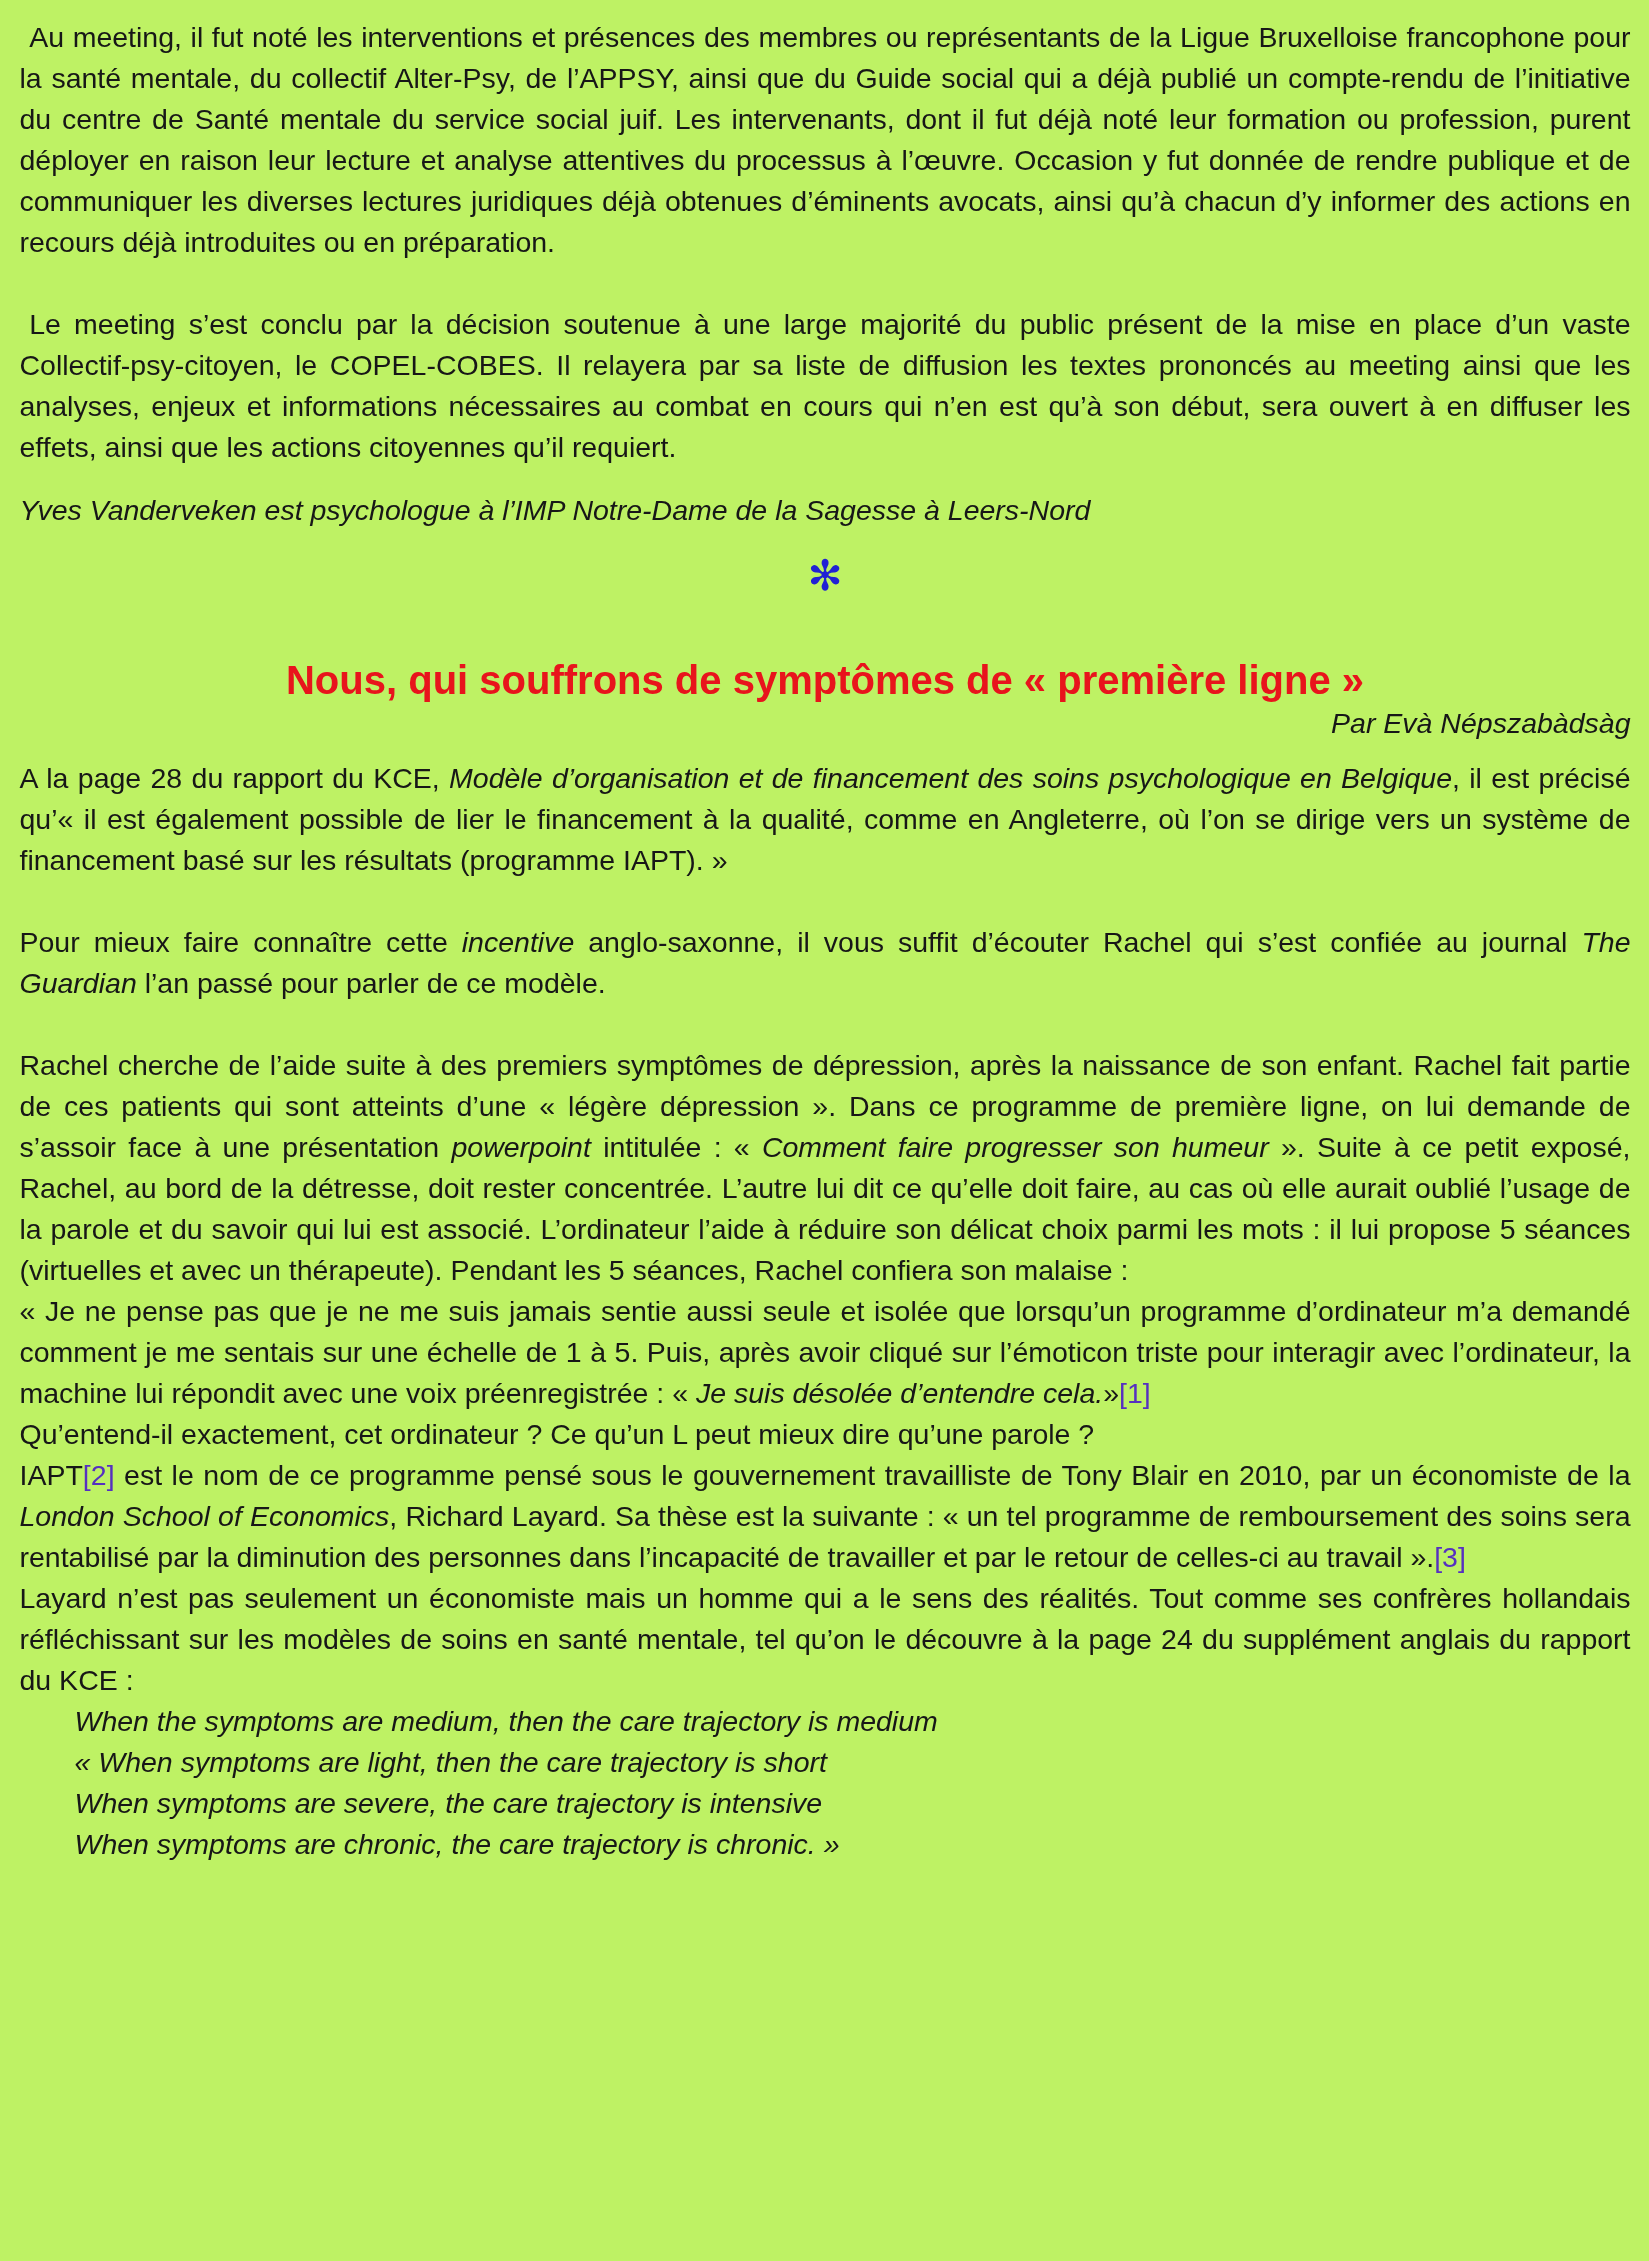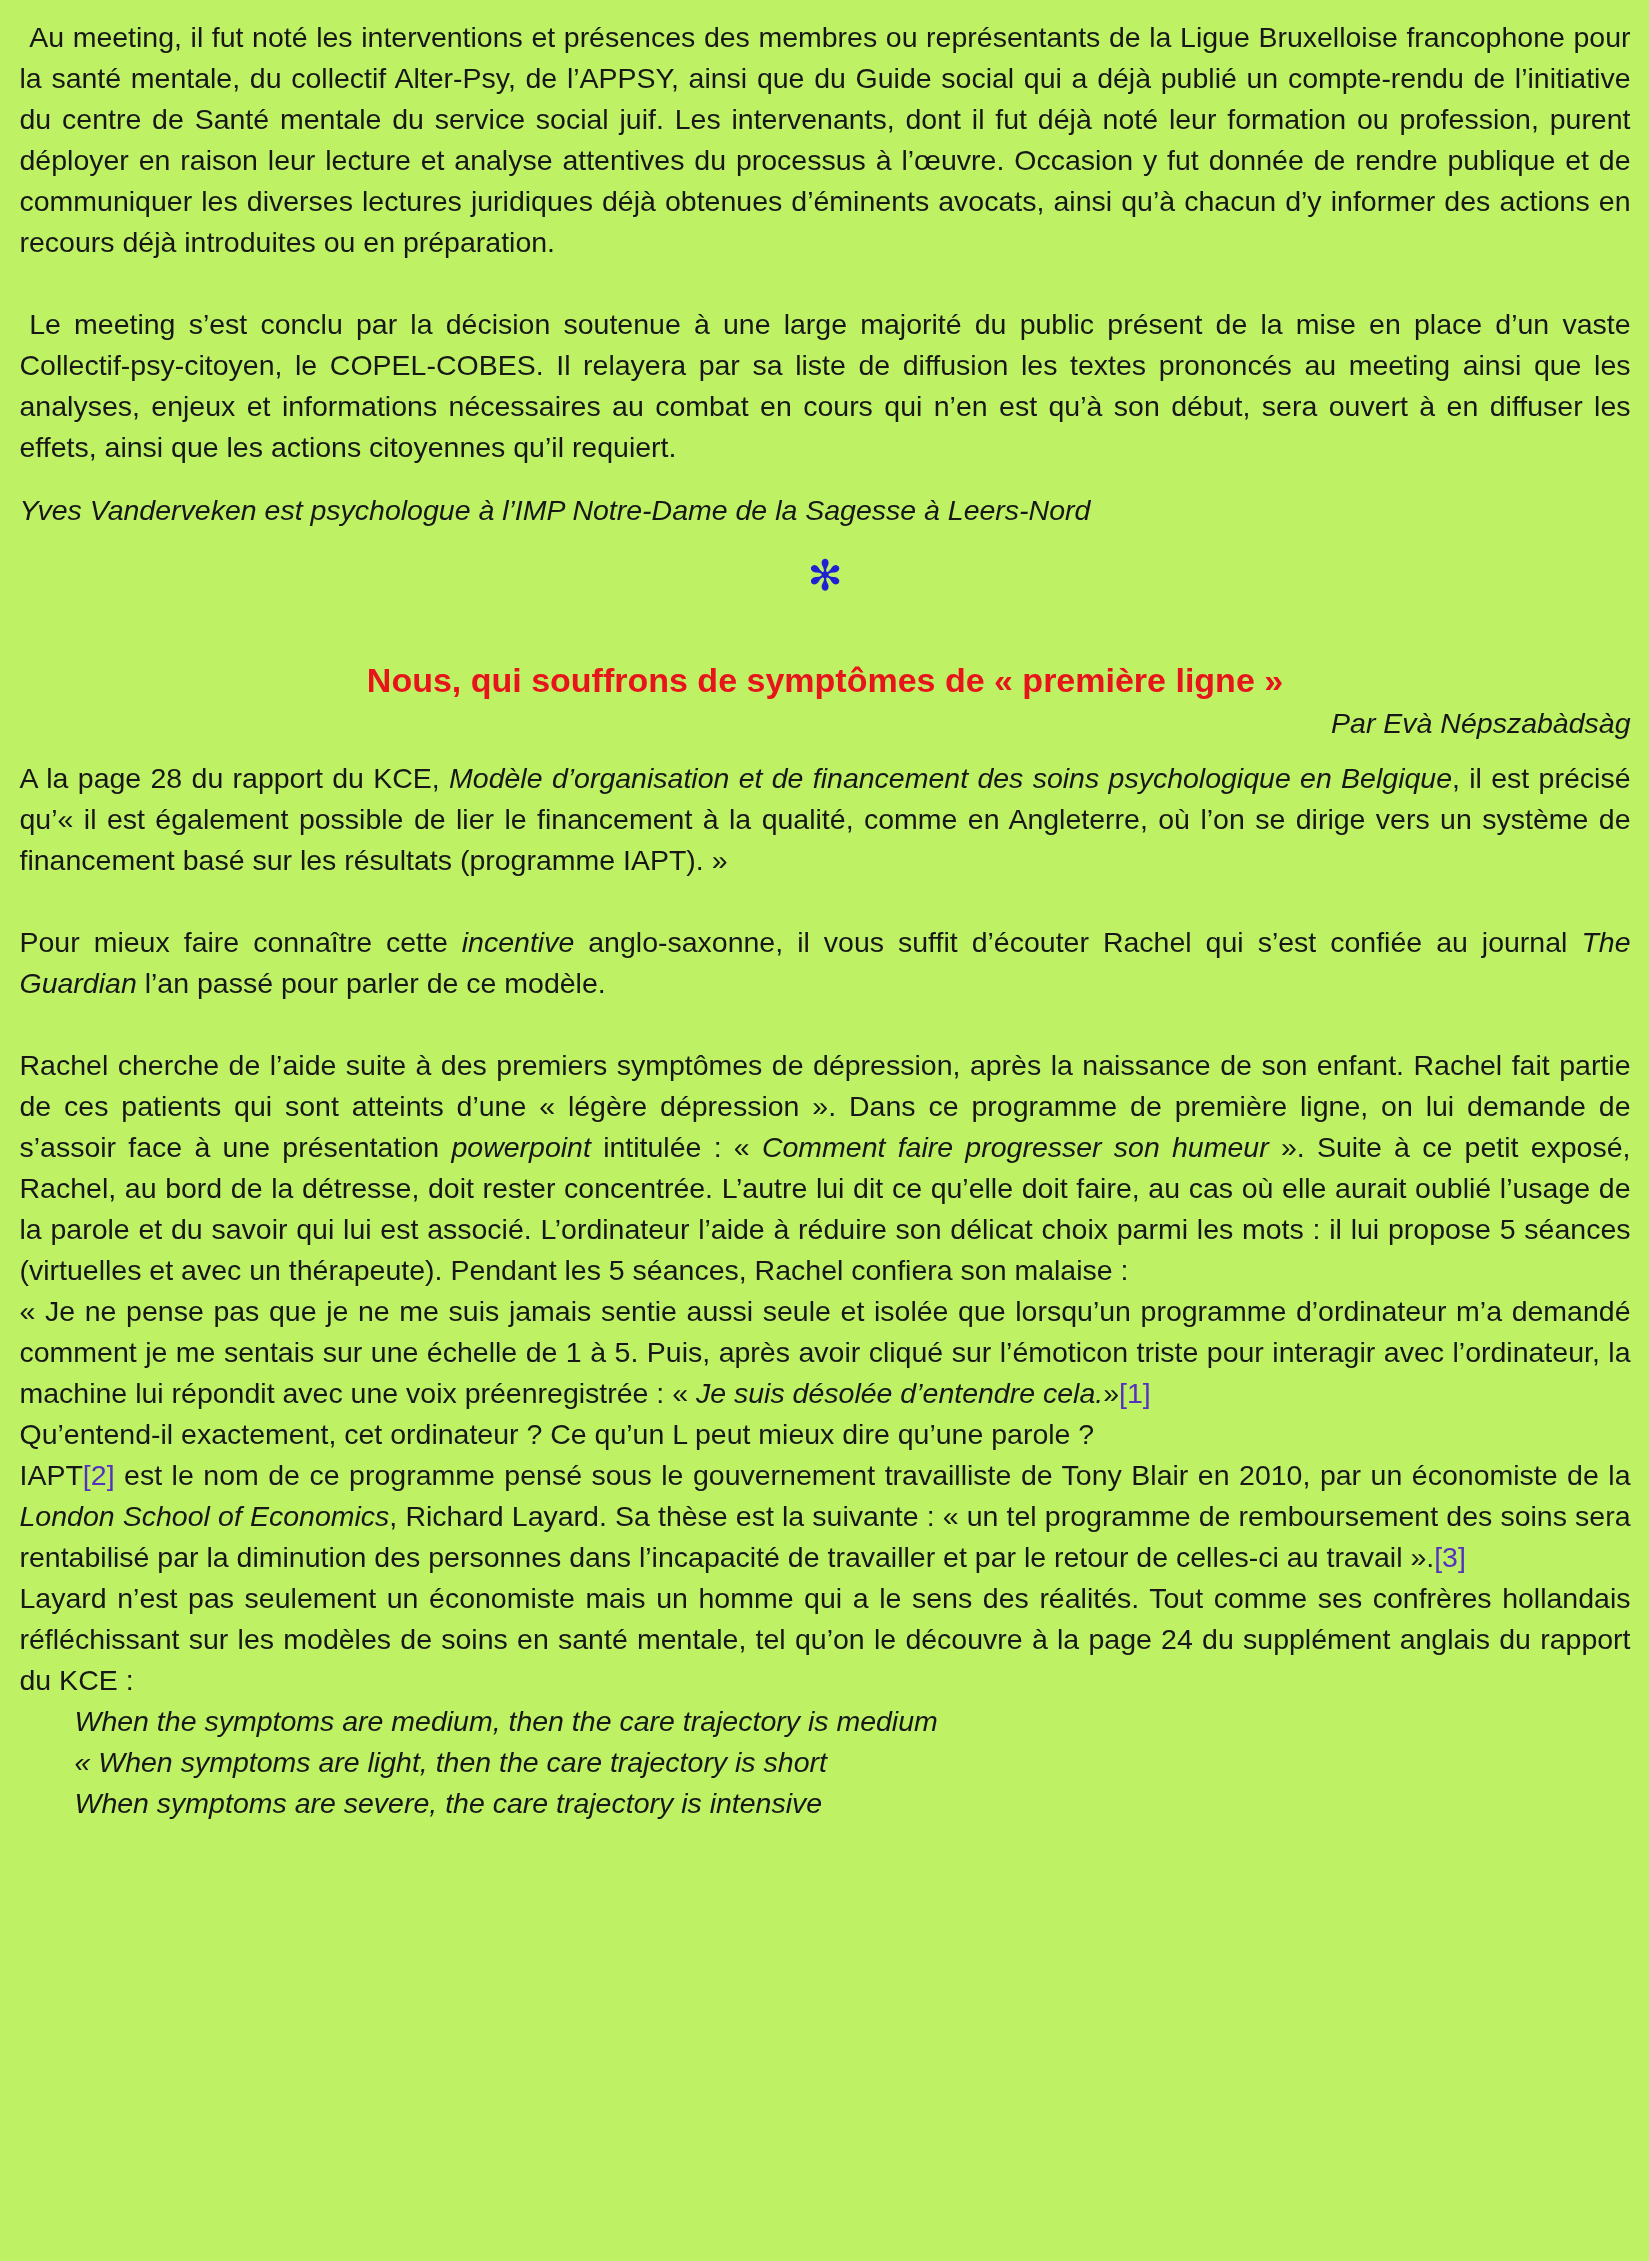--- a/index.html
+++ b/index.html
@@ -26,21 +26,21 @@
     text-align: center;
     font-size: 42px;
     line-height: 42px;
     margin: 24px 0 64px 0;
     color: #2121d4;
     font-weight: bold;
   }
   .title {
     color: #e8141c;
     font-weight: bold;
-    font-size: 34px;
+    font-size: 40px;
     line-height: 39px;
     text-align: center;
     margin: 0 0 3px 0;
   }
   .subtitle {
     text-align: right;
     font-style: italic;
     margin: 0 0 14px 0;
   }
   .quote-block { font-style: italic; padding-left: 55px; margin: 0; }
@@ -62,16 +62,17 @@
       <p class="body"><span>Pour mieux faire connaître cette </span><em>incentive</em><span> anglo-saxonne, il vous suffit d’écouter Rachel qui s’est confiée au journal </span><em>The Guardian</em><span> l’an passé pour parler de ce modèle.</span></p>
       <p class="body tight"><span>Rachel cherche de l’aide suite à des premiers symptômes de dépression, après la naissance de son enfant. Rachel fait partie de ces patients qui sont atteints d’une « légère dépression ». Dans ce programme de première ligne, on lui demande de s’assoir face à une présentation </span><em>powerpoint</em><span> intitulée : « </span><em>Comment faire progresser son humeur</em><span> ». Suite à ce petit exposé, Rachel, au bord de la détresse, doit rester concentrée. L’autre lui dit ce qu’elle doit faire, au cas où elle aurait oublié l’usage de la parole et du savoir qui lui est associé. L’ordinateur l’aide à réduire son délicat choix parmi les mots : il lui propose 5 séances (virtuelles et avec un thérapeute). Pendant les 5 séances, Rachel confiera son malaise :</span></p>
       <p class="body tight"><span>« Je ne pense pas que je ne me suis jamais sentie aussi seule et isolée que lorsqu’un programme d’ordinateur m’a demandé comment je me sentais sur une échelle de 1 à 5. Puis, après avoir cliqué sur l’émoticon triste pour interagir avec l’ordinateur, la machine lui répondit avec une voix préenregistrée : « </span><em>Je suis désolée d’entendre cela.</em><span>»</span><a class="footref" style="color: rgb(86, 48, 192);">[1]</a></p>
       <p class="body tight"><span>Qu’entend-il exactement, cet ordinateur ? Ce qu’un L peut mieux dire qu’une parole ?</span></p>
       <p class="body tight"><span>IAPT</span><a class="footref" style="color: rgb(86, 48, 192);">[2]</a><span> est le nom de ce programme pensé sous le gouvernement travailliste de Tony Blair en 2010, par un économiste de la </span><em>London School of Economics</em><span>, Richard Layard. Sa thèse est la suivante : « un tel programme de remboursement des soins sera rentabilisé par la diminution des personnes dans l’incapacité de travailler et par le retour de celles-ci au travail ».</span><a class="footref" style="color: rgb(86, 48, 192);">[3]</a></p>
       <p class="body tight"><span>Layard n’est pas seulement un économiste mais un homme qui a le sens des réalités. Tout comme ses confrères hollandais réfléchissant sur les modèles de soins en santé mentale, tel qu’on le découvre à la page 24 du supplément anglais du rapport du KCE :</span></p>
       <p class="quote-block">
         <span class="qline">When the symptoms are medium, then the care trajectory is medium</span>
         <span class="qline">« When symptoms are light, then the care trajectory is short</span>
         <span class="qline">When symptoms are severe, the care trajectory is intensive</span>
+        <span class="qline">When symptoms are chronic, the care trajectory is chronic. »</span>
       </p>
     </main>
 </div>
 
 
 </body></html>

